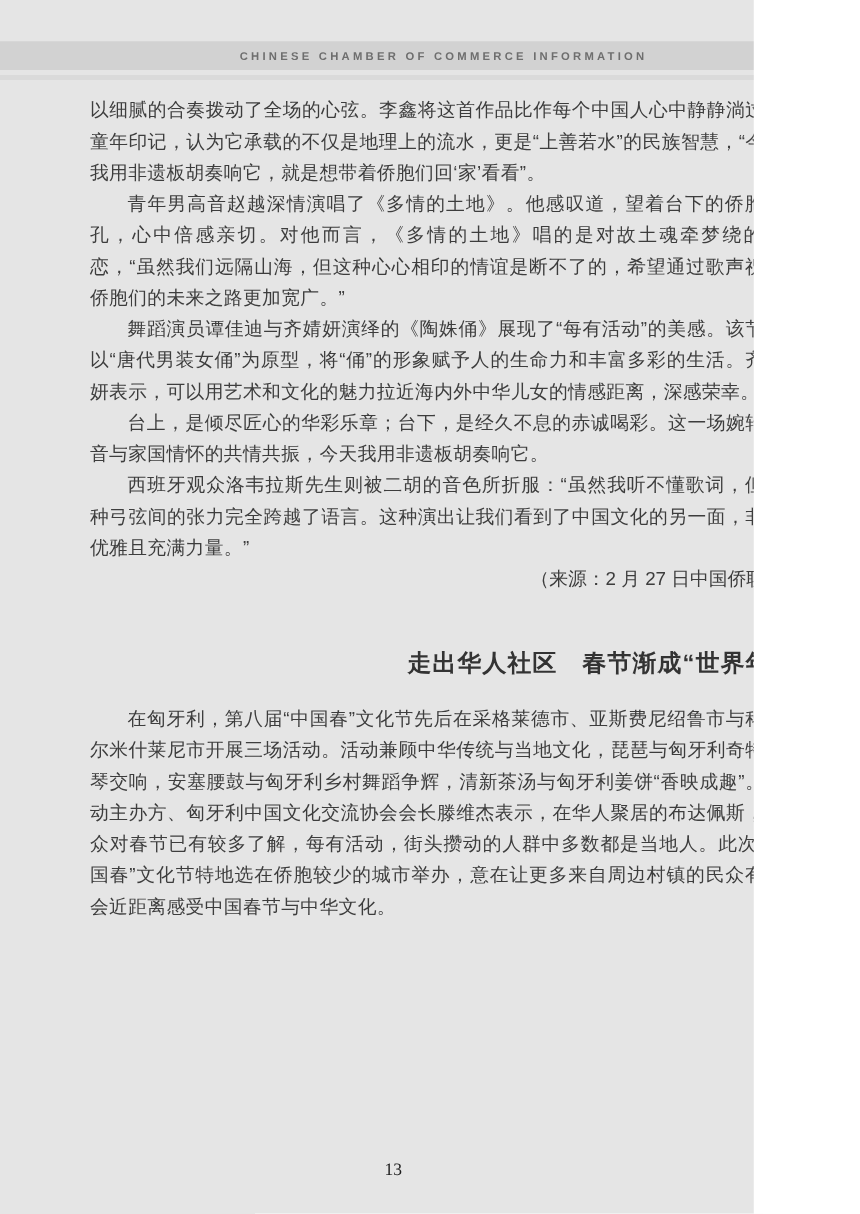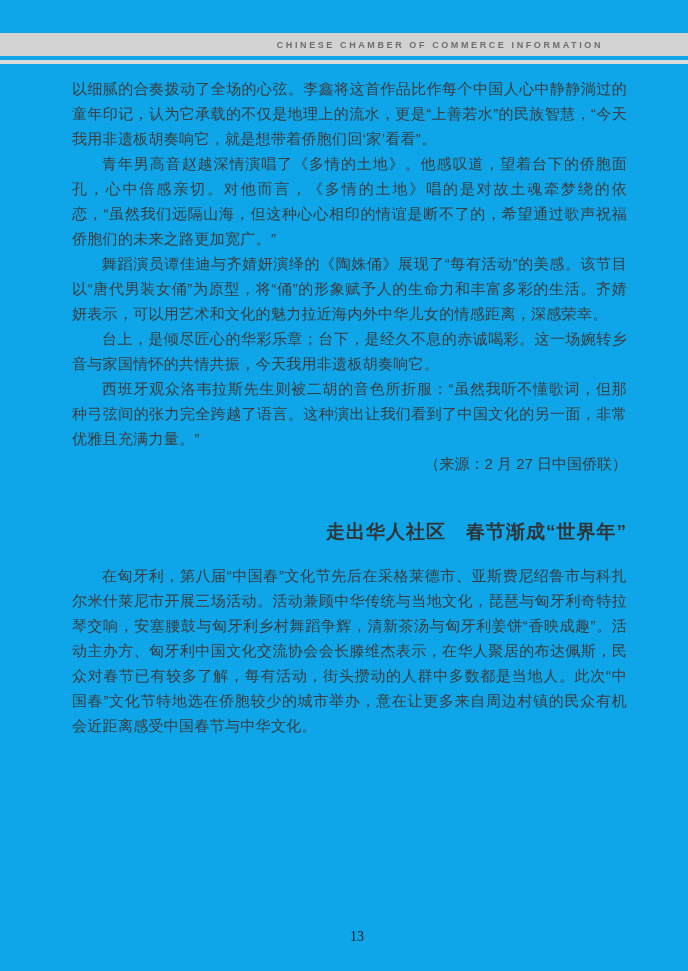--- a/index.html
+++ b/index.html
@@ -4,23 +4,23 @@
 <style>
   * { margin: 0; padding: 0; box-sizing: border-box; }
 
   html, body {
     background: #ffffff;
     font-family: "Liberation Sans", "DejaVu Sans", sans-serif;
   }
 
   .page {
     position: relative;
-    width: 688px;
+    width: 603px;
     height: 971px;
-    background: #0ea5e9;
+    background: #e5e5e5;
     overflow: hidden;
   }
 
   
   .header-band {
     position: absolute;
     top: 33px;
     left: 0;
     width: 100%;
     height: 23px;

